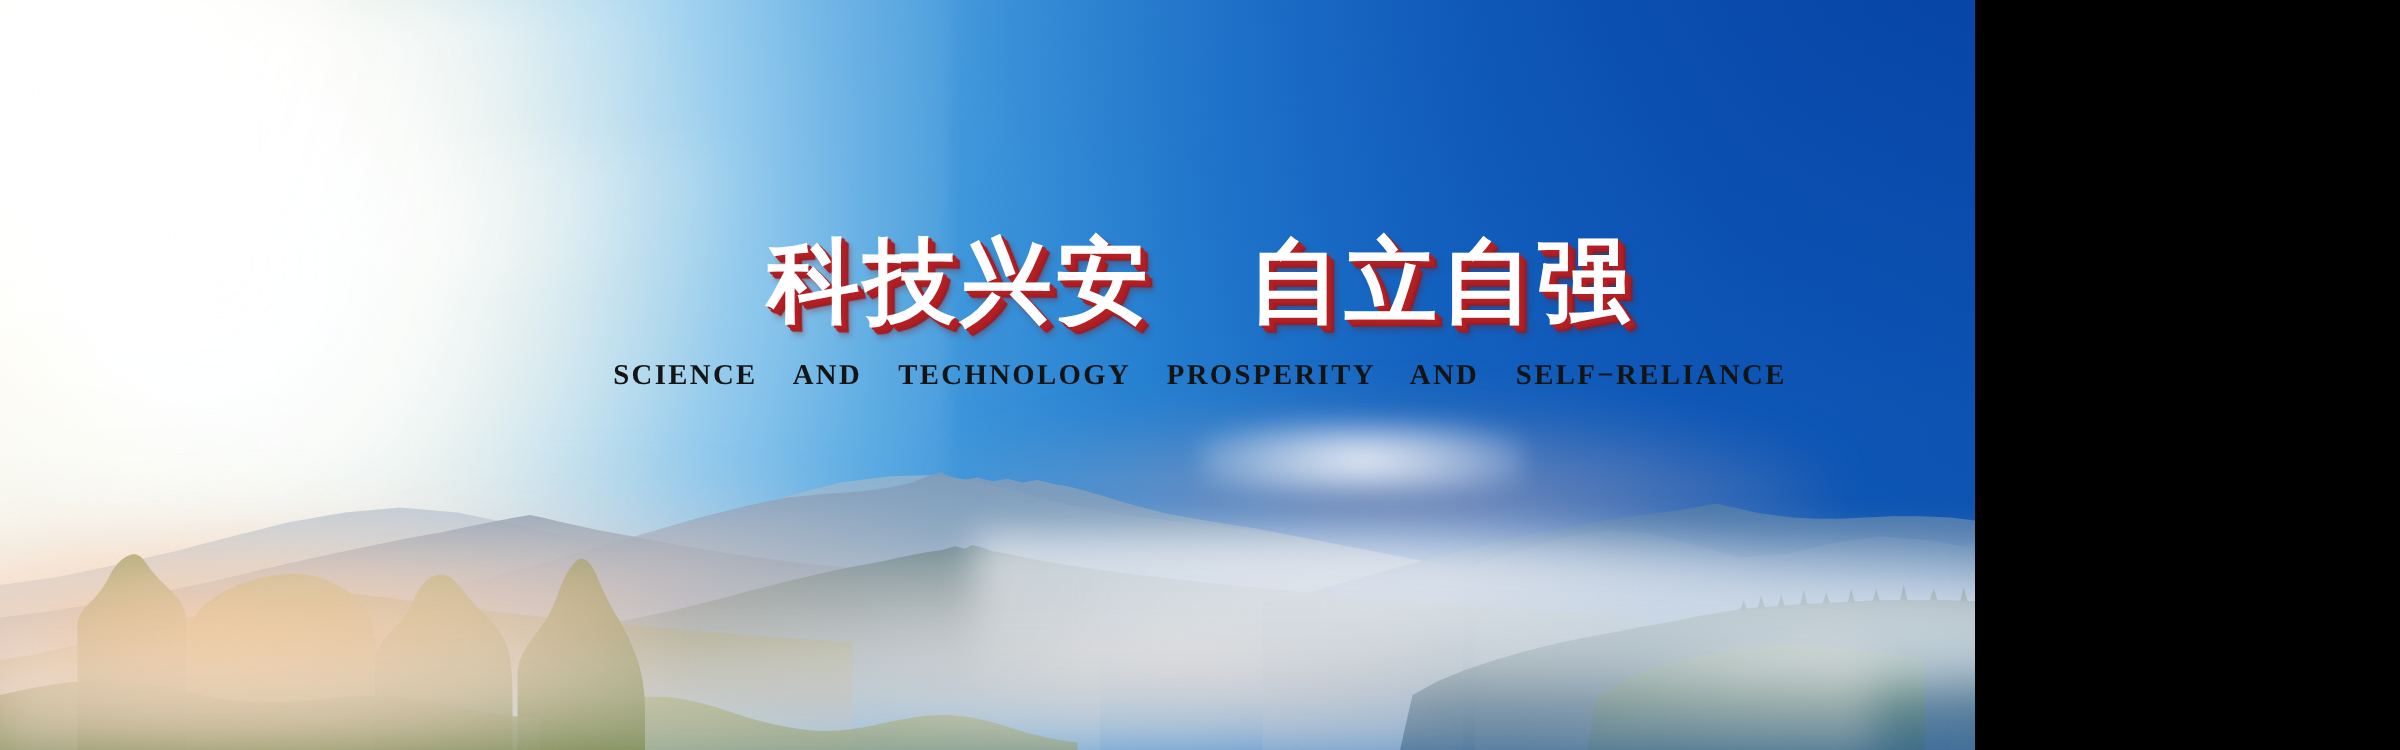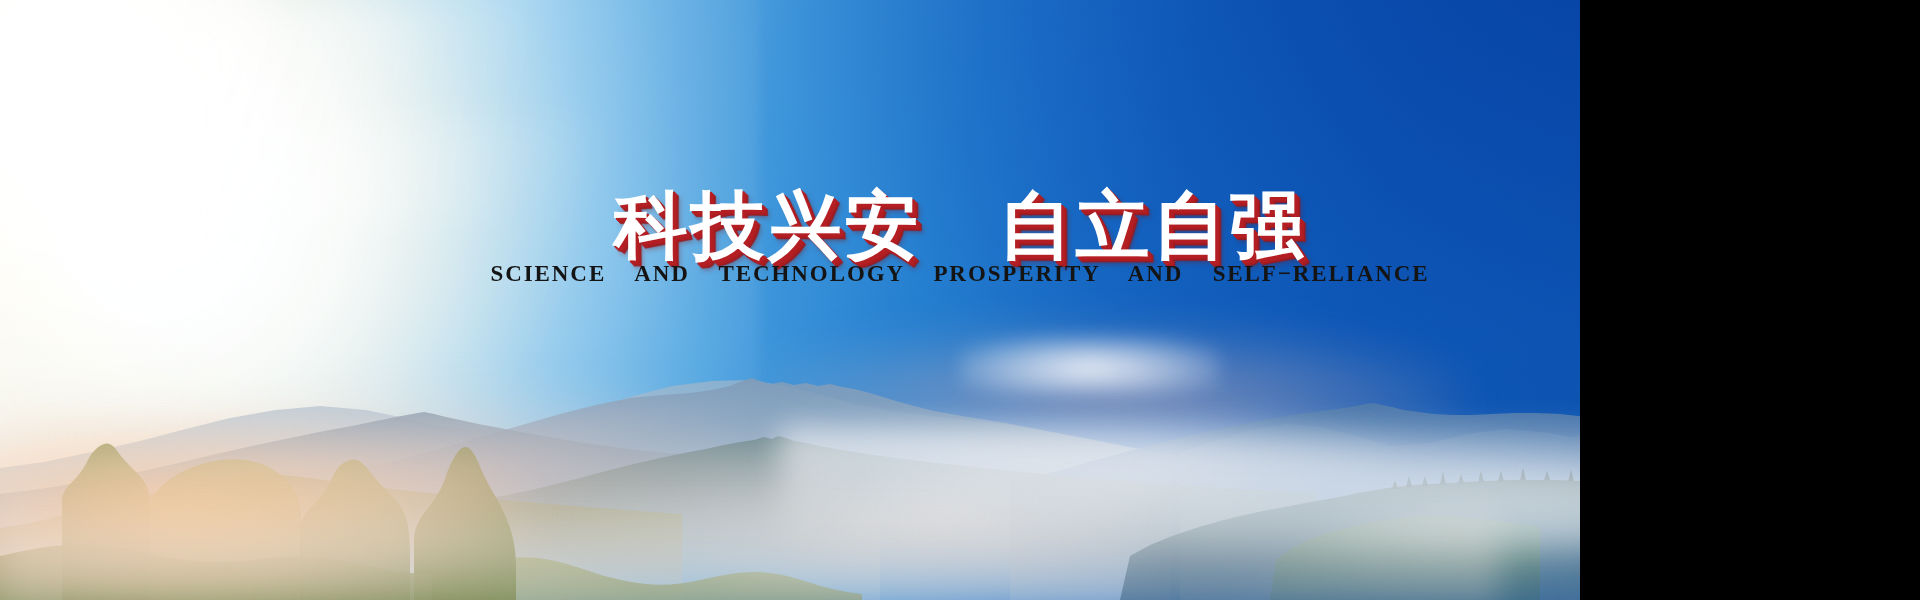--- a/index.html
+++ b/index.html
@@ -219,20 +219,21 @@
     white-space: pre;
     text-shadow:
        2px 2px 0 #b41f24,
        3px 3px 0 #b41f24,
        4px 4px 0 #ad1e22,
        5px 5px 0 #a81c20,
        6px 6px 1px rgba(150,24,28,0.92),
        7px 8px 5px rgba(120,20,24,0.35);
   }
   .subline {
+    margin-top: 26px;
     font-family: "Liberation Serif", "DejaVu Serif", serif;
     font-weight: 700;
     font-size: 23px;
     line-height: 1;
     color: #141414;
     letter-spacing: 1.9px;
     word-spacing: 7px;
     white-space: pre;
   }
 </style>

